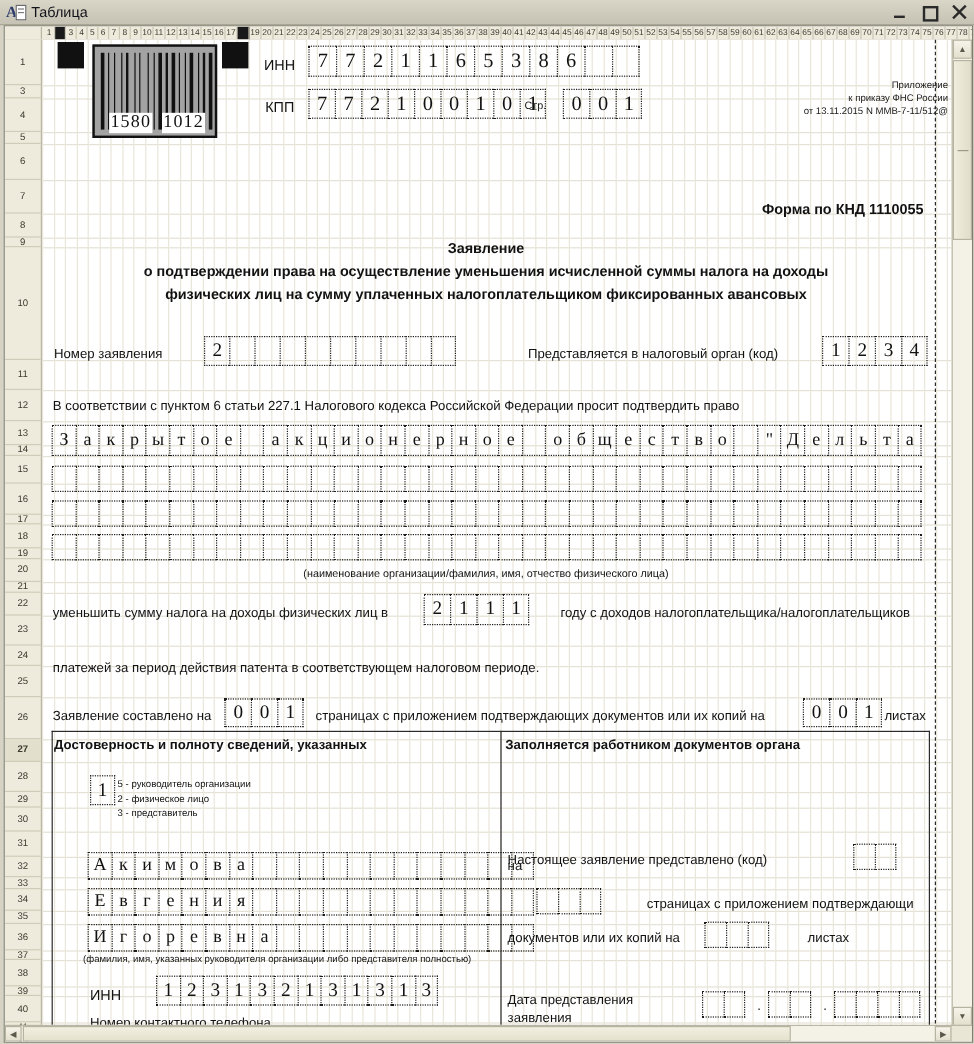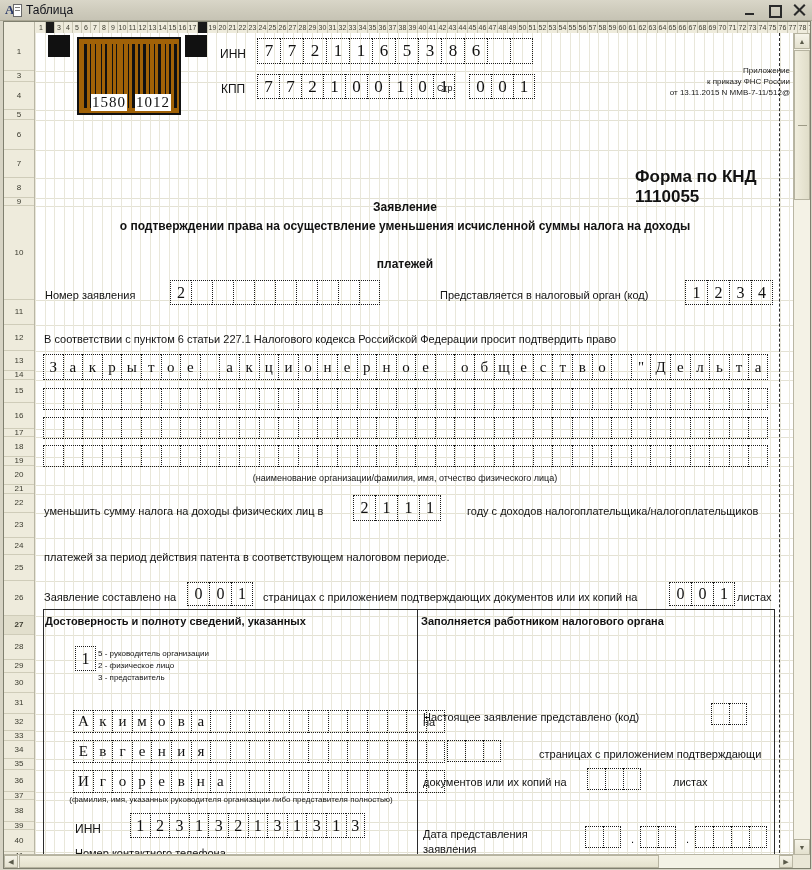--- a/index.html
+++ b/index.html
@@ -248,21 +248,21 @@
     font-family: "Liberation Sans", sans-serif;
     color: #121212;
     font-size: 11px;
   }
   .abs { position: absolute; }
 
   .blackbox { background: #111; }
 
   .barcode {
     border: 2px solid #111;
-    background: #a16207;
+    background: #a3a3a3;
     box-sizing: border-box;
     overflow: hidden;
     position: absolute;
     padding-left: 46px;
   }
   .bars {
     position: absolute;
     left: 5px; right: 5px; top: 5px; bottom: 5px;
   }
   .bars i {
@@ -591,25 +591,25 @@
             <span style="width: 22px; font-size: 17px;">0</span>
             <span style="width: 22px; font-size: 17px;">1</span>
           </div>
 
         <div class="abs hdr-note" style="left:560px;top:32px;width:195px;">
           <div>Приложение</div>
           <div>к приказу ФНС России</div>
           <div>от 13.11.2015 N ММВ-7-11/512@</div>
         </div>
 
-        <div class="abs b" style="left:600px;top:134px;font-size:17px;">Форма по КНД 1110055</div>
+        <div class="abs b" style="left:600px;top:134px;font-size:12px;">Форма по КНД 1110055</div>
 
         <div class="abs title-main" style="left:0;top:165px;width:740px;">Заявление</div>
         <div class="abs title-main" style="left:0;top:184px;width:740px;">о подтверждении права на осуществление уменьшения исчисленной суммы налога на доходы</div>
-        <div class="abs title-main" style="left:0;top:222px;width:740px;">платежей</div>
+        <div class="abs title-main" style="left:0;top:203px;width:740px;">физических лиц на сумму уплаченных налогоплательщиком фиксированных авансовых</div>
 
         <div class="abs lbl" style="left:10px;top:256px;font-size:11px;">Номер заявления</div>
         <div class="cells" id="appnum-cells" style="left:135px;top:247px;height:25px;">
             <span style="width: 21px; font-size: 16px;">2</span>
             <span style="width: 21px; font-size: 16px;"></span>
             <span style="width: 21px; font-size: 16px;"></span>
             <span style="width: 21px; font-size: 16px;"></span>
             <span style="width: 21px; font-size: 16px;"></span>
             <span style="width: 21px; font-size: 16px;"></span>
             <span style="width: 21px; font-size: 16px;"></span>
@@ -897,21 +897,21 @@
             <span style="width: 19.6px; font-size: 16px;">2</span>
             <span style="width: 19.6px; font-size: 16px;">1</span>
             <span style="width: 19.6px; font-size: 16px;">3</span>
             <span style="width: 19.6px; font-size: 16px;">1</span>
             <span style="width: 19.6px; font-size: 16px;">3</span>
             <span style="width: 19.6px; font-size: 16px;">1</span>
             <span style="width: 19.6px; font-size: 16px;">3</span>
           </div>
         <div class="abs lbl" style="left:40px;top:814px;font-size:11px;">Номер контактного телефона</div>
 
-        <div class="abs sect-title" style="left:386px;top:581px;width:350px;">Заполняется работником налогового органа</div>
+        <div class="abs sect-title" style="left:386px;top:581px;width:350px;">Заполняется работником документов органа</div>
 
         <div class="abs lbl" style="left:388px;top:678px;font-size:11px;">Настоящее заявление представлено (код)</div>
         <div class="cells" id="submitted-cells" style="left:676px;top:670px;height:22px;">
             <span style="width: 18px; font-size: 14px;"></span>
             <span style="width: 18px; font-size: 14px;"></span>
           </div>
 
         <div class="abs lbl" style="left:388px;top:683px;font-size:11px;">на</div>
         <div class="cells" id="onpages-cells" style="left:412px;top:707px;height:22px;">
             <span style="width: 18px; font-size: 14px;"></span>

